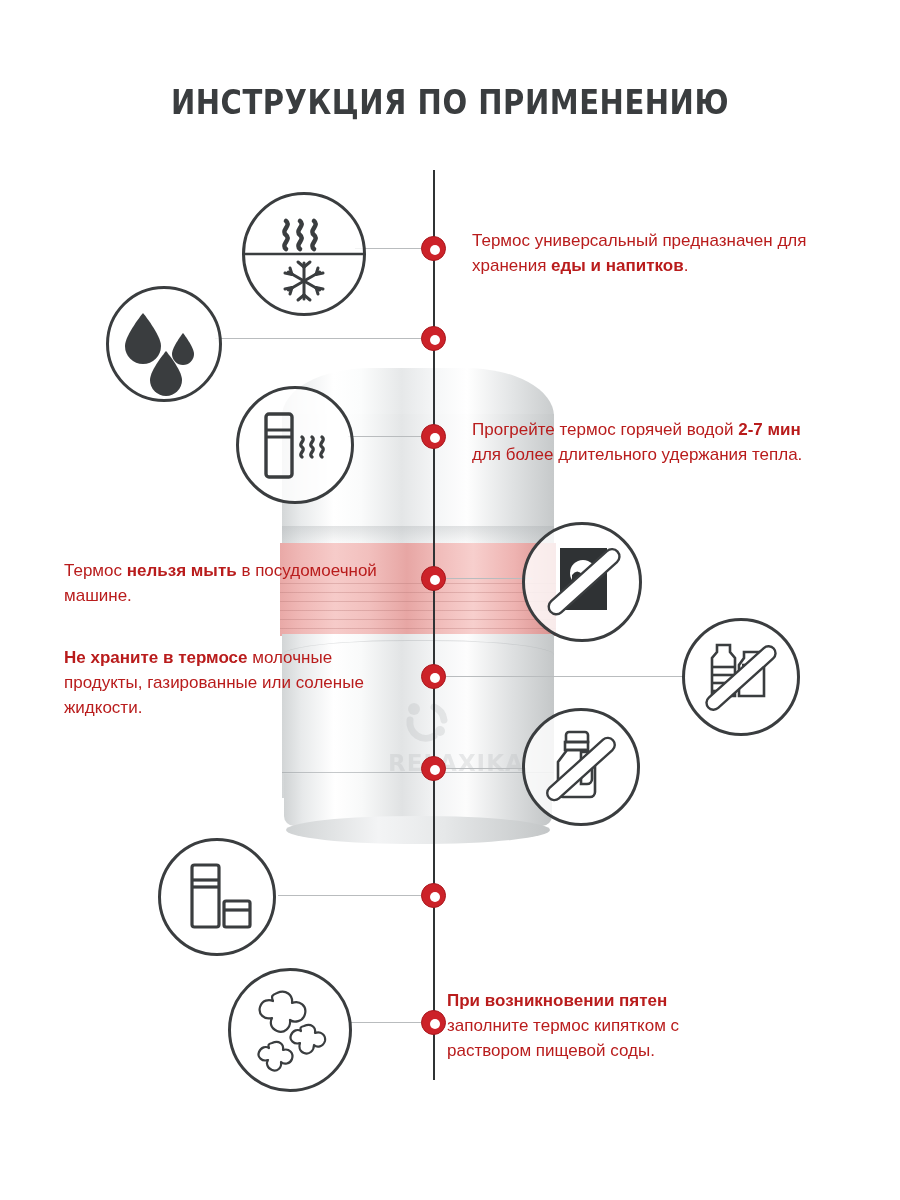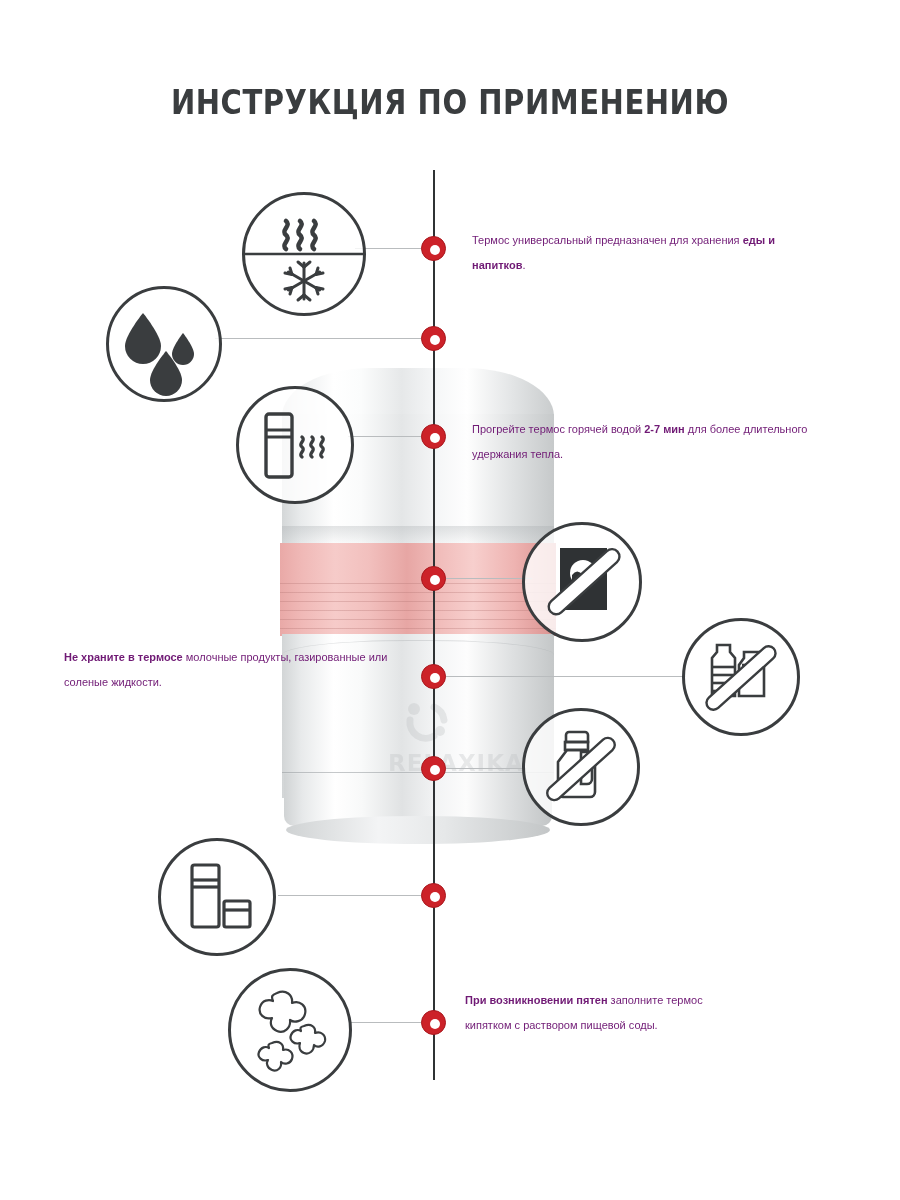--- a/index.html
+++ b/index.html
@@ -114,21 +114,21 @@
 
   
   .icircle {
     position: absolute; border-radius: 50%;
     border: 3px solid #3a3d3f; background: rgba(255,255,255,0.82);
   }
 
   
   .txt {
     position: absolute;
-    font-size: 11px; line-height: 25px; color: #701a75;
+    font-size: 17px; line-height: 25px; color: #b91c1c;
     font-family: "Liberation Sans", "DejaVu Sans", sans-serif;
   }
   .txt b { font-weight: bold; }
   .txt-right { text-align: left; }
   .txt-left { text-align: left; }
 </style>
 </head>
 <body>
 
 <div id="page">
@@ -292,20 +292,21 @@
   <div class="dot" style="left:421px; top:664px;"></div>
   <div class="dot" style="left:421px; top:756px;"></div>
   <div class="dot" style="left:421px; top:883px;"></div>
   <div class="dot" style="left:421px; top:1010px;"></div>
 
   <div class="txt txt-right" style="left:472px; top:228px; width:350px;">Термос универсальный предназначен для хранения <b>еды и напитков</b>.</div>
 
 
   <div class="txt txt-right" style="left:472px; top:417px; width:345px;">Прогрейте термос горячей водой <b>2-7 мин</b> для более длительного удержания тепла.</div>
 
+  <div class="txt txt-left" style="left:64px; top:558px; width:340px;">Термос <b>нельзя мыть</b> в посудомоечной машине.</div>
 
   <div class="txt txt-left" style="left:64px; top:645px; width:350px;"><b>Не храните в термосе</b> молочные продукты, газированные или соленые жидкости.</div>
 
 
 
-  <div class="txt txt-right" style="left:465px; top:988px; width:270px;"><b>При возникновении пятен</b> заполните термос кипятком с раствором пищевой соды.</div>
+  <div class="txt txt-right" style="left:447px; top:988px; width:270px;"><b>При возникновении пятен</b> заполните термос кипятком с раствором пищевой соды.</div>
 
 </div>
 
 </body></html>

